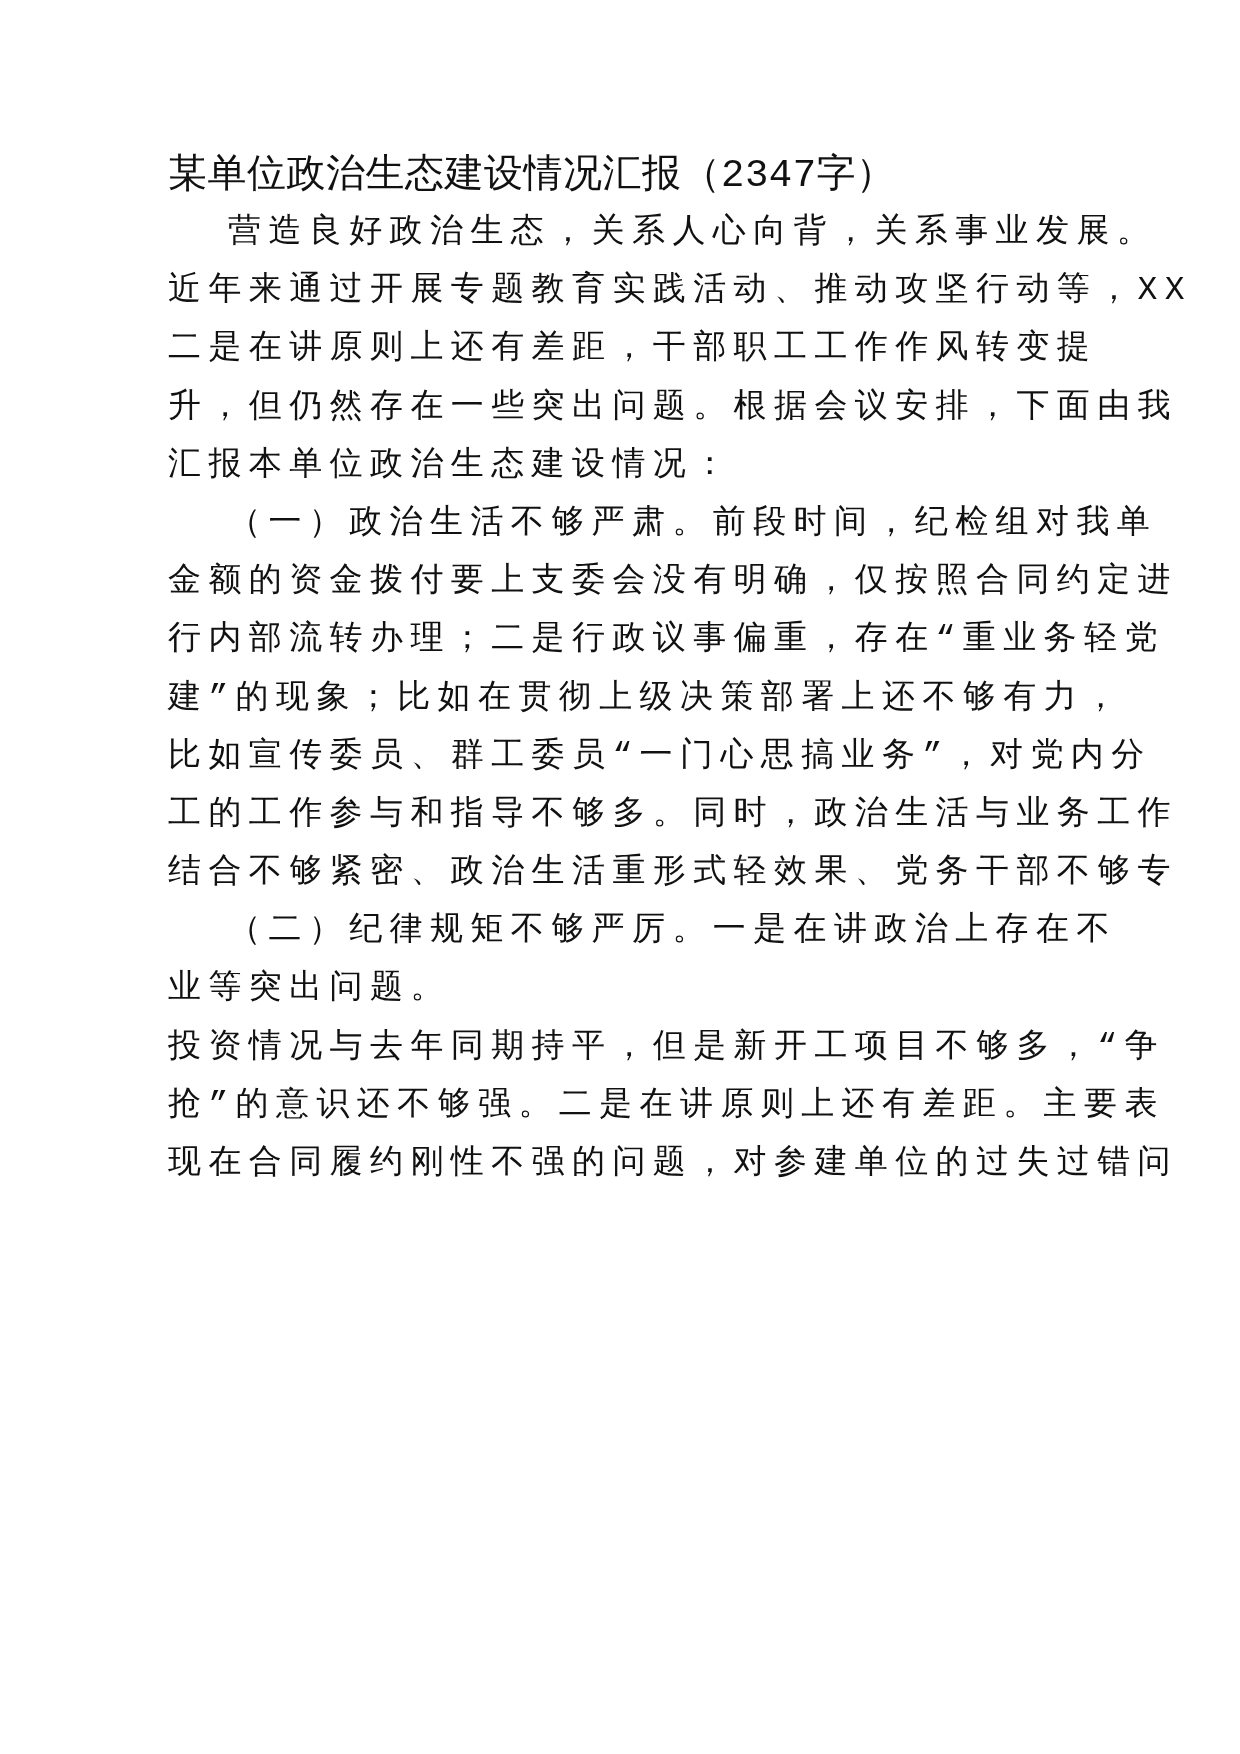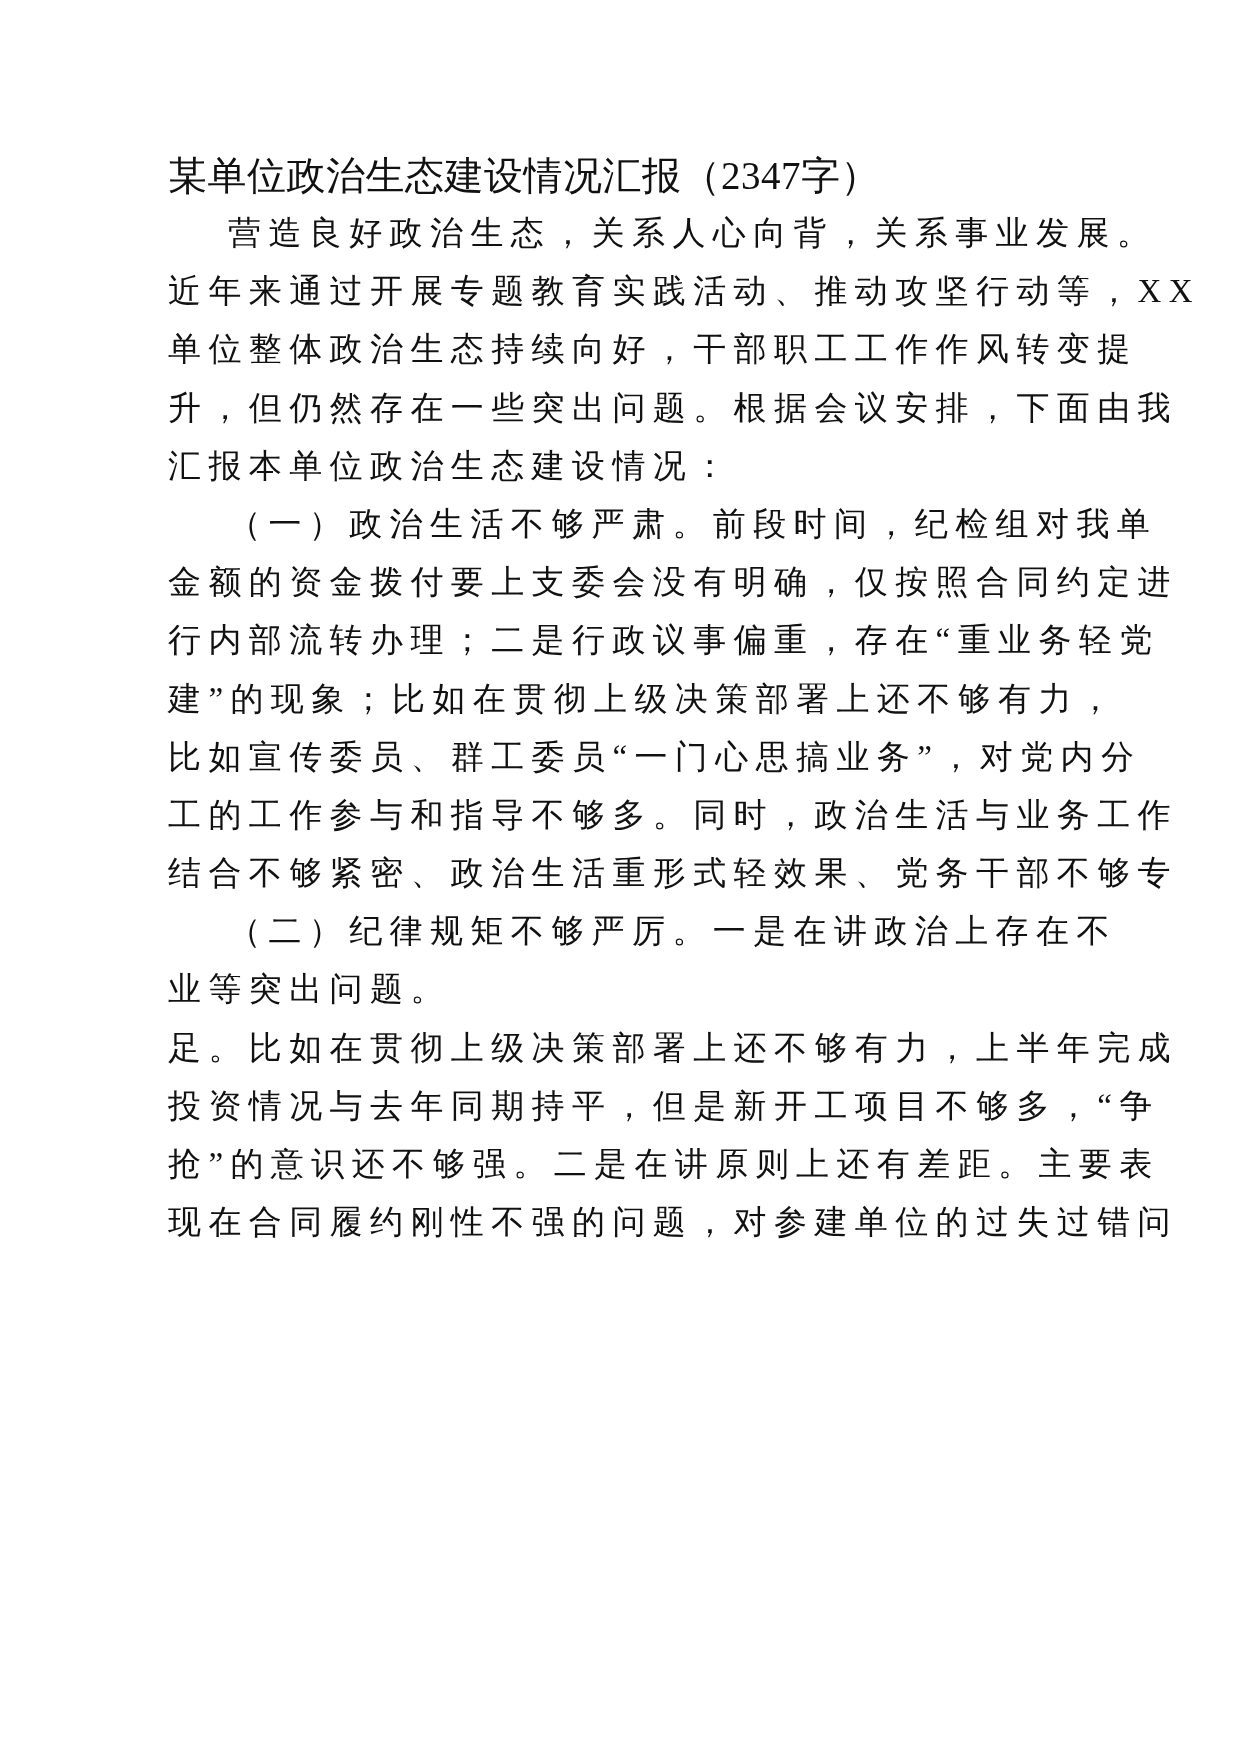--- a/index.html
+++ b/index.html
@@ -1,38 +1,37 @@
 <!DOCTYPE html>
 <html><head>
 <meta charset="utf-8">
 <style>
   html, body { margin: 0; padding: 0; background: #ffffff; }
   body { width: 1240px; height: 1754px; position: relative; overflow: hidden; }
   .page { position: absolute; left: 168px; top: 148px; width: 774px; color: #111111;
-          font-family: Liberation Serif, serif; }
+          font-family: Liberation Mono, monospace; }
   .title { font-size: 39px; line-height: 56px; height: 56px; white-space: nowrap; margin: 0; font-weight: normal; letter-spacing: 0.5px; }
   .line { font-size: 33px; line-height: 58.2px; height: 58.2px; white-space: nowrap; letter-spacing: 7.4px; }
   .indent { padding-left: 60px; }
 </style>
 </head>
 <body>
 
 <div class="page">
   <h1 class="title">某单位政治生态建设情况汇报（2347字）</h1>
   <div class="line indent">营造良好政治生态，关系人心向背，关系事业发展。</div>
   <div class="line">近年来通过开展专题教育实践活动、推动攻坚行动等，XX</div>
-  <div class="line">单位整体政治生态持续向好，干部职工工作作风转变提</div>
+  <div class="line">二是在讲原则上还有差距，干部职工工作作风转变提</div>
   <div class="line">升，但仍然存在一些突出问题。根据会议安排，下面由我</div>
   <div class="line">汇报本单位政治生态建设情况：</div>
   <div class="line indent">（一）政治生活不够严肃。前段时间，纪检组对我单</div>
   <div class="line">金额的资金拨付要上支委会没有明确，仅按照合同约定进</div>
   <div class="line">行内部流转办理；二是行政议事偏重，存在“重业务轻党</div>
   <div class="line">建”的现象；比如在贯彻上级决策部署上还不够有力，</div>
   <div class="line">比如宣传委员、群工委员“一门心思搞业务”，对党内分</div>
   <div class="line">工的工作参与和指导不够多。同时，政治生活与业务工作</div>
   <div class="line">结合不够紧密、政治生活重形式轻效果、党务干部不够专</div>
   <div class="line indent">（二）纪律规矩不够严厉。一是在讲政治上存在不</div>
   <div class="line">业等突出问题。</div>
-  <div class="line">足。比如在贯彻上级决策部署上还不够有力，上半年完成</div>
   <div class="line">投资情况与去年同期持平，但是新开工项目不够多，“争</div>
   <div class="line">抢”的意识还不够强。二是在讲原则上还有差距。主要表</div>
   <div class="line">现在合同履约刚性不强的问题，对参建单位的过失过错问</div>
 </div>
 
 </body></html>

